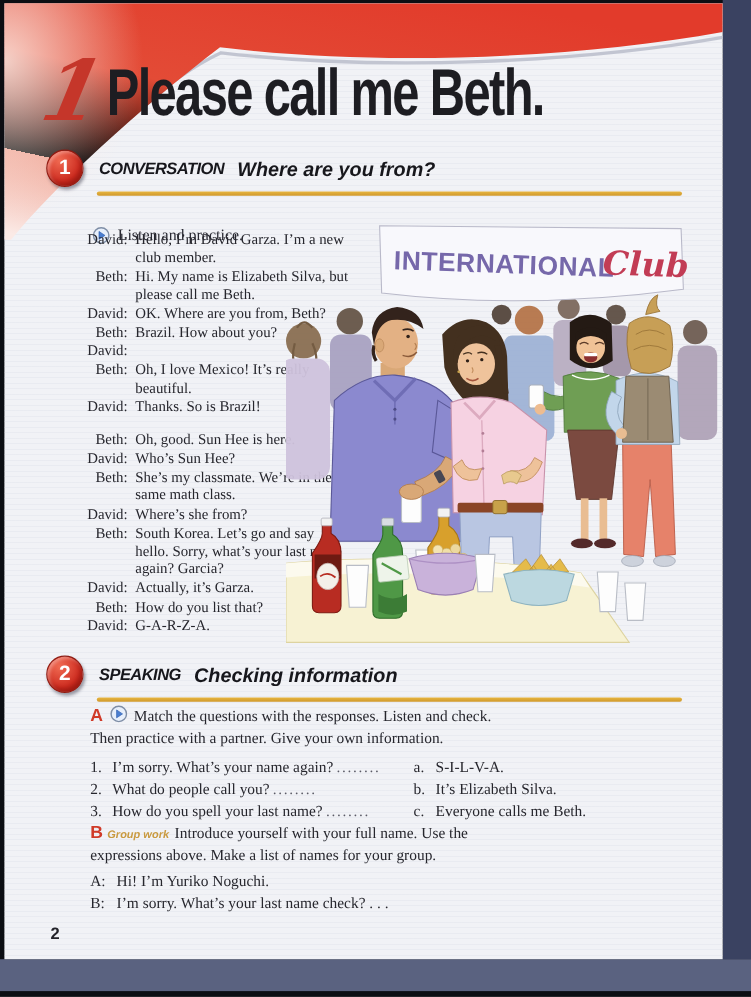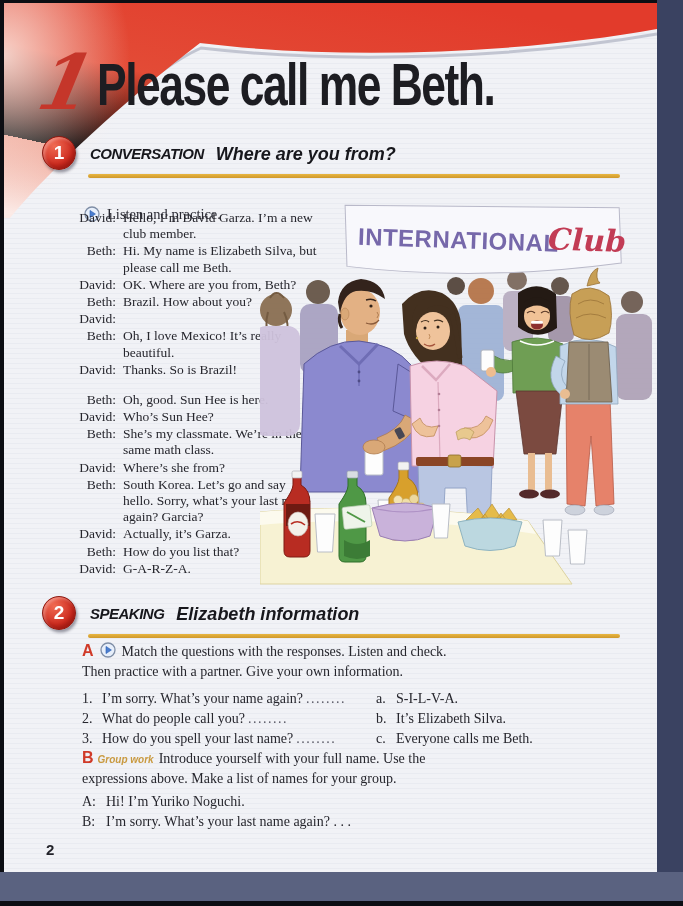--- a/index.html
+++ b/index.html
@@ -357,21 +357,21 @@
       </g>
       <g>
         <path d="M308,336 h19 l-2.5,34 h-14 Z" fill="#fdfdfd" stroke="#b9bdc6" stroke-width="1"></path>
       </g>
     </svg>
 
     <div class="sec sec2">
       <div class="sec-row">
         <div class="badge">2</div>
         <div class="sec-title">SPEAKING</div>
-        <div class="sec-sub">Elizabeth information</div>
+        <div class="sec-sub">Checking information</div>
       </div>
       <div class="rule"></div>
     </div>
 
     <div class="partA">
       <span class="lblAB">A</span><svg class="icon-inline" width="16" height="16" viewBox="0 0 16 16">
           <circle cx="8" cy="8" r="7" fill="#e7effb" stroke="#7f8ea6" stroke-width="1.3"></circle>
           <path d="M6,4.4 L11.4,8 L6,11.6 Z" fill="#4a7ed0" stroke="#2a5cb0" stroke-width="0.6"></path>
         </svg><span>Match the questions with the responses. Listen and check.</span>
       <div>Then practice with a partner. Give your own information.</div>
@@ -413,19 +413,19 @@
       <div>expressions above. Make a list of names for your group.</div>
     </div>
 
     <div class="example">
       <div class="ex-row">
           <span class="ex-spk">A:</span>
           <span>Hi! I’m Yuriko Noguchi.</span>
         </div>
       <div class="ex-row">
           <span class="ex-spk">B:</span>
-          <span>I’m sorry. What’s your last name again? . . .</span>
+          <span>I’m sorry. What’s your last name check? . . .</span>
         </div>
     </div>
 
     <div class="page-num">2</div>
   </div>
 </div>
 
 </body></html>

